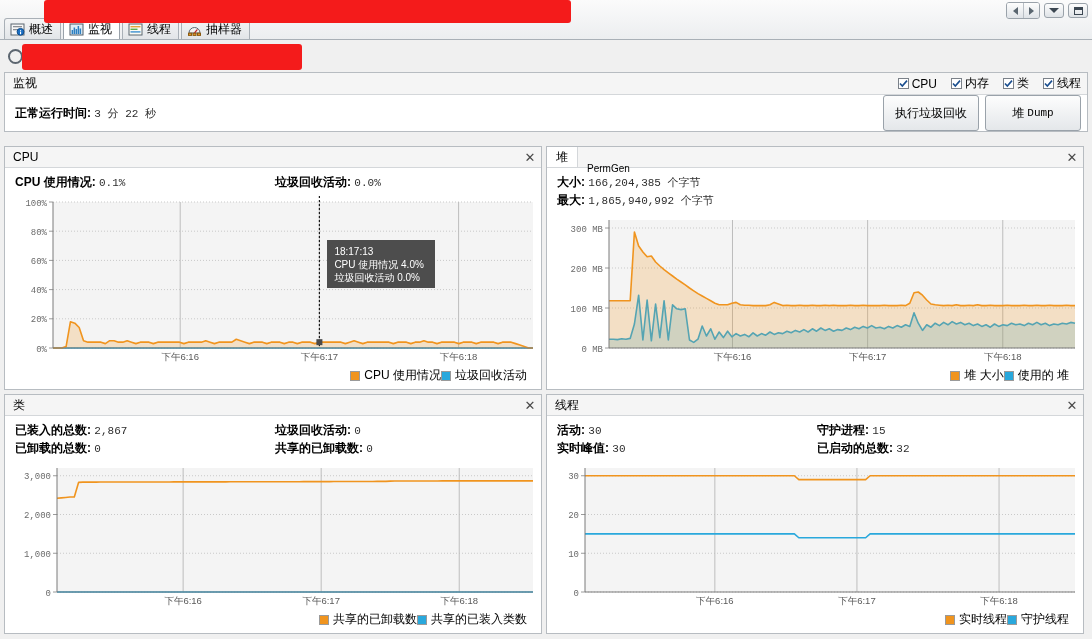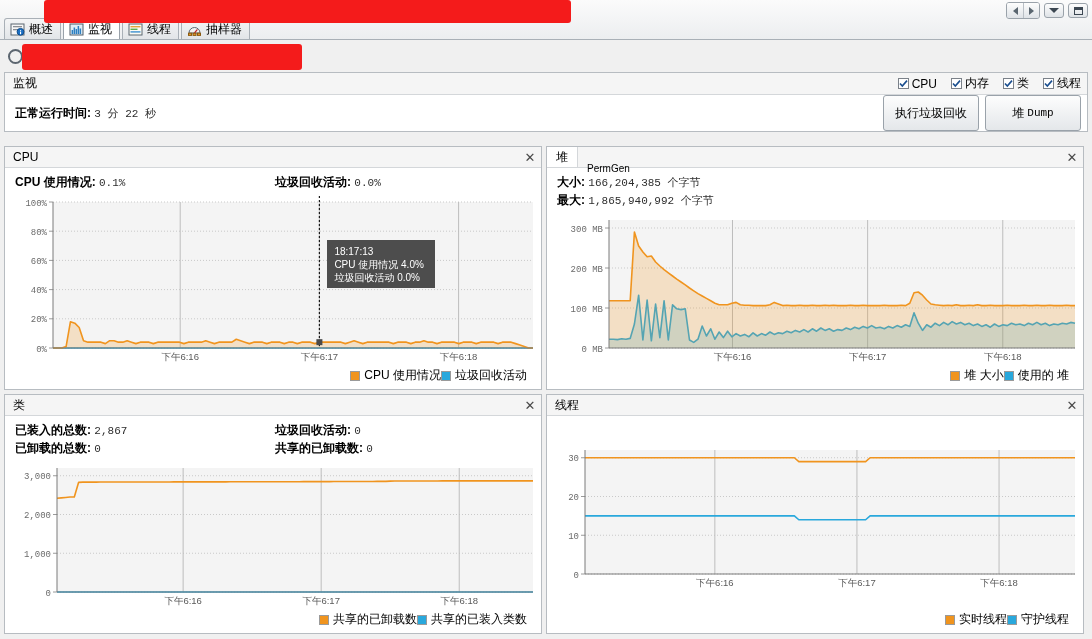--- a/index.html
+++ b/index.html
@@ -493,20 +493,42 @@
       </div>
     </div>
   </div>
 
   <div class="panel">
     <div class="phead">
       <div class="ptitle">线程</div>
       <div class="pclose">✕</div>
     </div>
     <div class="pbody">
+      <div class="stats">
+        <div class="statcol">
+          <div class="stat">
+            <b>活动:</b>
+            <span class="v">30</span>
+          </div>
+          <div class="stat">
+            <b>实时峰值:</b>
+            <span class="v">30</span>
+          </div>
+        </div>
+        <div class="statcol">
+          <div class="stat">
+            <b>守护进程:</b>
+            <span class="v">15</span>
+          </div>
+          <div class="stat">
+            <b>已启动的总数:</b>
+            <span class="v">32</span>
+          </div>
+        </div>
+      </div>
       <div class="chartwrap" id="chart-threads">
           <svg viewBox="0 0 520 148" width="520" height="148">
             <rect x="28" y="6" width="490" height="124" fill="#f4f4f4"></rect>
             <line x1="28" y1="130" x2="518" y2="130" stroke="#c9c9c9" stroke-width="1" stroke-dasharray="1,2"></line>
             <line x1="24" y1="130" x2="28" y2="130" stroke="#9a9a9a" stroke-width="1"></line>
             <text x="22" y="133.5" text-anchor="end" font-size="9" font-family="&quot;Liberation Mono&quot;, monospace" fill="#6b6b6b">0</text>
             <line x1="28" y1="91.25" x2="518" y2="91.25" stroke="#c9c9c9" stroke-width="1" stroke-dasharray="1,2"></line>
             <line x1="24" y1="91.25" x2="28" y2="91.25" stroke="#9a9a9a" stroke-width="1"></line>
             <text x="22" y="94.75" text-anchor="end" font-size="9" font-family="&quot;Liberation Mono&quot;, monospace" fill="#6b6b6b">10</text>
             <line x1="28" y1="52.5" x2="518" y2="52.5" stroke="#c9c9c9" stroke-width="1" stroke-dasharray="1,2"></line>

